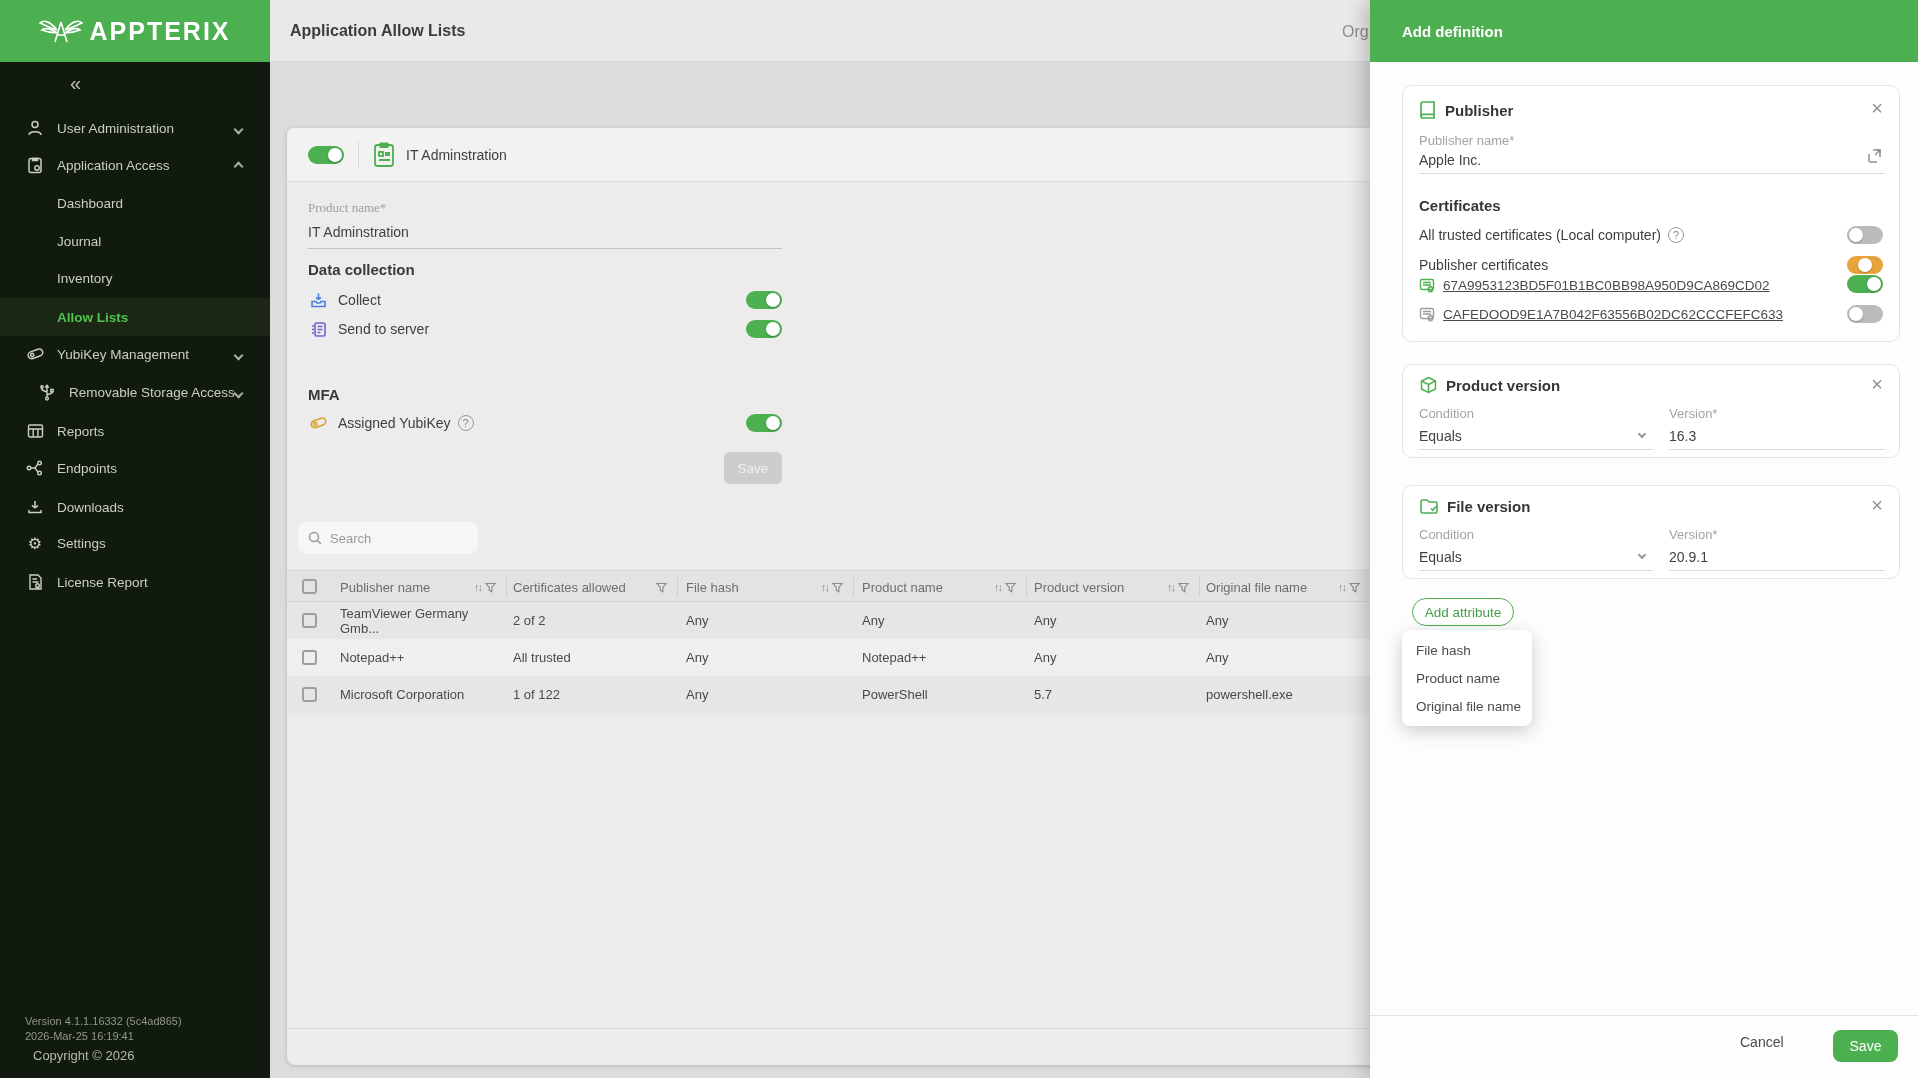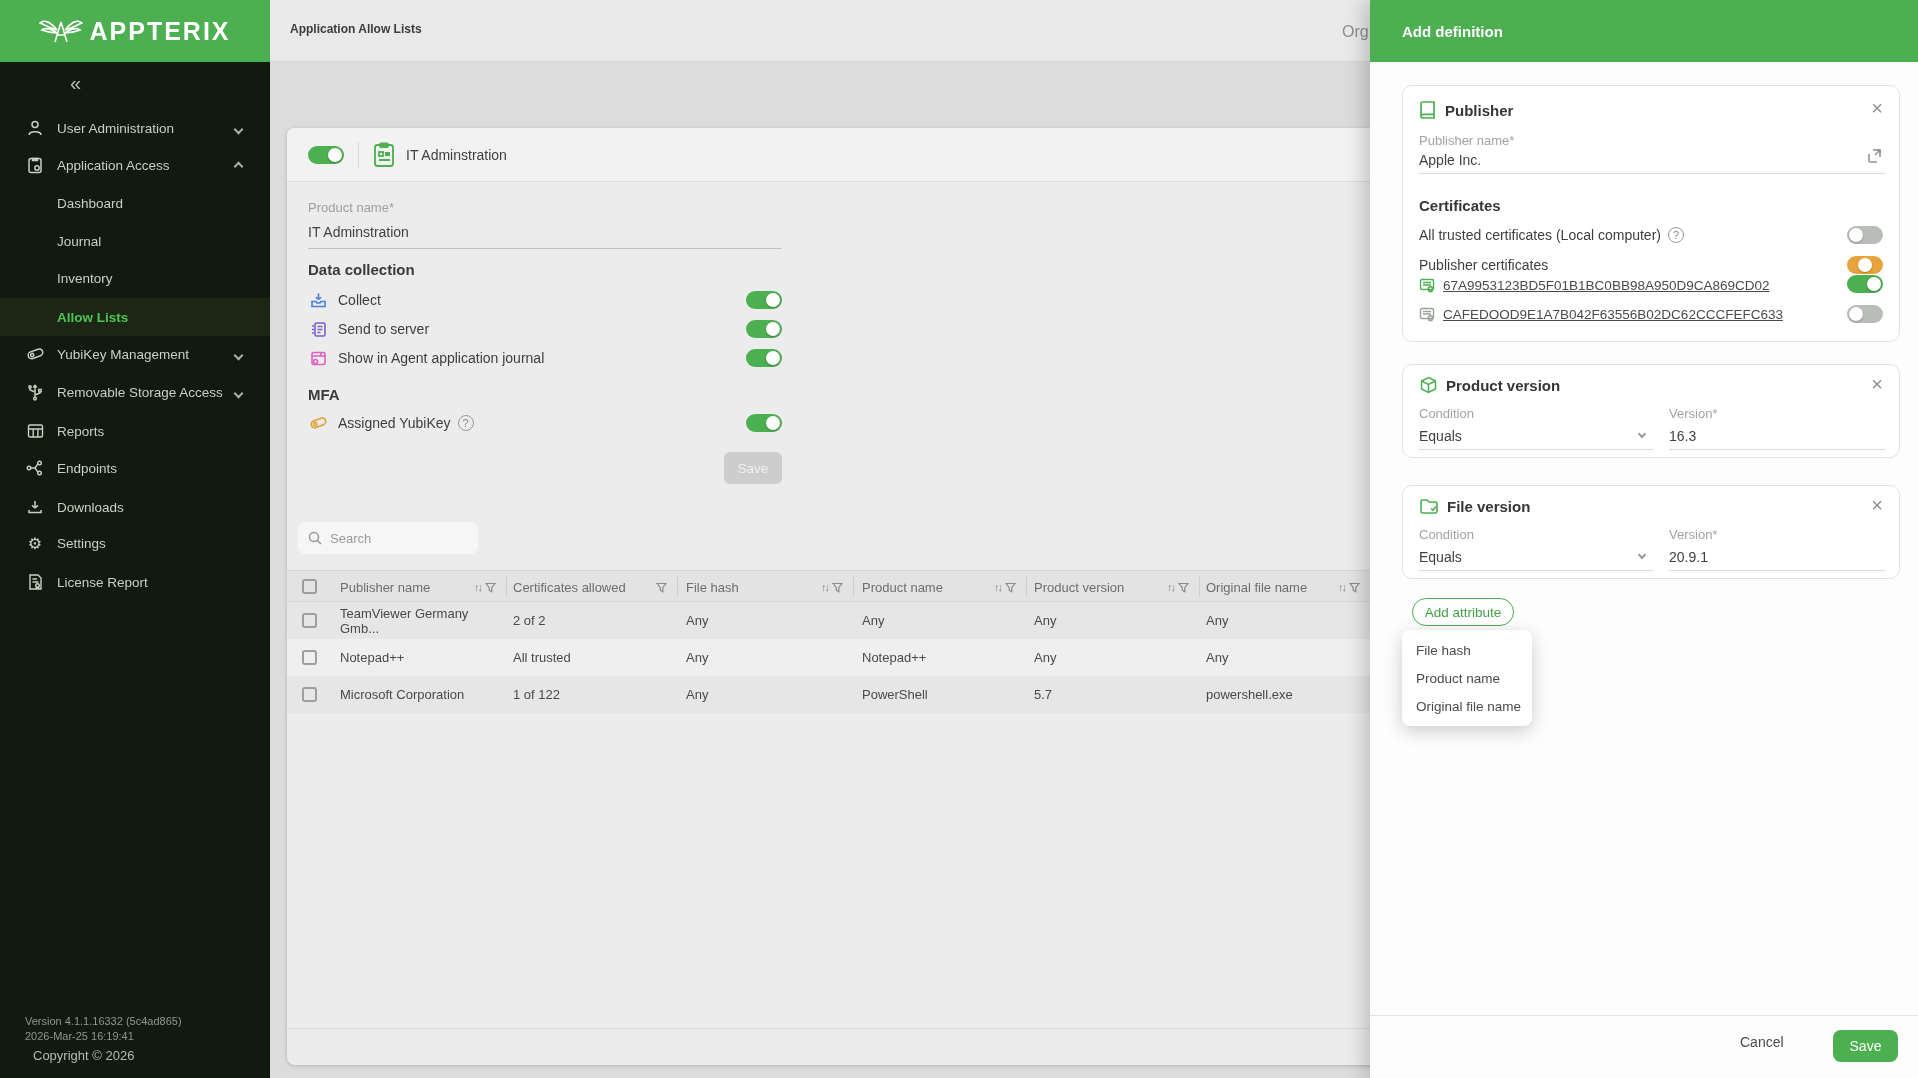--- a/index.html
+++ b/index.html
@@ -28,30 +28,30 @@
   .nav-item .nico { width:20px; margin-left:25px; margin-right:12px; display:flex; justify-content:center; }
   .nav-item .nlabel { flex:1; }
   .nav-item .nchev { margin-right:28px; }
   .nav-sub { padding-left:57px; }
   .nav-sub.active { background:#1b2614; color:#4fc24f; font-weight:bold; }
   .side-foot { left:25px; color:#8f978a; font-size:11px; line-height:15px; }
   .side-copy { left:25px; color:#b5bbaf; font-size:13px; }
 
   
   .main-header { left:270px; top:0; width:1648px; height:62px; background:#e9e9e9; border-bottom:1px solid #d6d6d6; }
-  .main-title { left:290px; top:22px; font-size:12px; font-weight:bold; color:#3c3c3c; }
+  .main-title { left:290px; top:22px; font-size:16px; font-weight:bold; color:#3c3c3c; }
   .org-clip { left:1342px; top:23px; width:28px; overflow:hidden; white-space:nowrap; color:#8d8d8d; font-size:16px; }
   .content { left:270px; top:62px; width:1648px; height:1016px; background:#dcdcdc; }
 
   .card { left:287px; top:128px; width:1103px; height:937px; background:#ececec; border-radius:8px; box-shadow:0 1px 4px rgba(0,0,0,.18); }
   .card-head { left:0; top:0; width:100%; height:54px; background:#f2f2f2; border-bottom:1px solid #dcdcdc; border-radius:8px 8px 0 0; display:flex; align-items:center; }
   .vdiv { width:1px; height:26px; background:#d8d8d8; }
   .app-title { font-size:14px; color:#3e3e3e; }
 
-  .flabel { color:#9f9f9f; font-size:13px; }
+  .flabel { color:#9f9f9f; font-size:13px;font-family:Liberation Serif, serif; }
   .fvalue { color:#424242; font-size:14px; }
   .underline { border-bottom:1px solid #c2c2c2; }
   .sect-head { font-size:15px; font-weight:bold; color:#3a3a3a; }
   .toggle-row { display:flex; align-items:center; height:28px;justify-content:flex-end; }
   .toggle-row .tico { width:20px; margin-right:10px; display:flex; justify-content:center; }
   .toggle-row .tlabel { font-size:14px; color:#3e3e3e; }
   .help { width:16px; height:16px; border:1px solid #9a9a9a; border-radius:50%; color:#8a8a8a; font-size:11px; display:inline-flex; align-items:center; justify-content:center; margin-left:7px; cursor:pointer; }
   .save-disabled { background:#cdcdcd; color:#f0f0f0; font-size:13.5px; border:none; border-radius:6px; cursor:default; }
 
   .searchbox { left:11px; top:394px; width:180px; height:32px; background:#f6f6f6; border-radius:8px; display:flex; align-items:center; padding:0 10px; gap:8px; }
@@ -152,21 +152,21 @@
           <g transform="rotate(-20 9 8)">
             <rect x="2" y="4.5" width="15" height="7" rx="3.5"></rect>
             <circle cx="6" cy="8" r="1.6"></circle>
           </g>
         </svg>
     </span>
     <span class="nlabel">YubiKey Management</span>
     <span class="nchev"><span class="chev down"></span></span>
   </div>
 
-  <div class="abs nav-item" style="top:373px;">
+  <div class="abs nav-item" style="top:373px;padding-left:12px;">
     <span class="nico">
       <svg width="16" height="18" viewBox="0 0 16 18" fill="none" stroke="#c9cfc3" stroke-width="1.4">
           <path d="M8 2 L8 15 M8 2 L6.3 4.6 M8 2 L9.7 4.6 M8 9 L3 7 L3 5 M8 12 L13 10 L13 8"></path>
           <circle cx="3" cy="4" r="1.2"></circle>
           <rect x="11.8" y="6.4" width="2.4" height="2.4"></rect>
           <circle cx="8" cy="15.6" r="1.4"></circle>
         </svg>
     </span>
     <span class="nlabel">Removable Storage Access</span>
     <span class="nchev"><span class="chev down"></span></span>
@@ -277,34 +277,20 @@
           <path d="M2 5 h2 M2 8.5 h2 M2 12 h2"></path>
         </svg>
     </span>
     <span class="tlabel">Send to server</span>
     <span style="flex:1;"></span>
     <span class="toggle on">
         <span class="knob"></span>
       </span>
   </div>
 
-  <div class="abs toggle-row" style="left:21px; top:216px; width:474px;">
-    <span class="tico">
-      <svg width="17" height="17" viewBox="0 0 17 17" fill="none" stroke="#e060c0" stroke-width="1.6">
-          <rect x="2" y="2.5" width="13" height="12" rx="1.5"></rect>
-          <path d="M2 6 H15 M11 2.5 V6"></path>
-          <circle cx="5.5" cy="11.5" r="2"></circle>
-        </svg>
-    </span>
-    <span class="tlabel">Show in Agent application journal</span>
-    <span style="flex:1;"></span>
-    <span class="toggle on">
-        <span class="knob"></span>
-      </span>
-  </div>
 
   <div class="abs sect-head" style="left:21px; top:258px;">MFA</div>
 
   <div class="abs toggle-row" style="left:21px; top:281px; width:474px;">
     <span class="tico">
       <svg width="19" height="16" viewBox="0 0 19 16" fill="none" stroke="#e0a030" stroke-width="1.6">
           <g transform="rotate(-20 9 8)">
             <rect x="2" y="4.5" width="15" height="7" rx="3.5"></rect>
             <circle cx="6" cy="8" r="1.6"></circle>
           </g>

